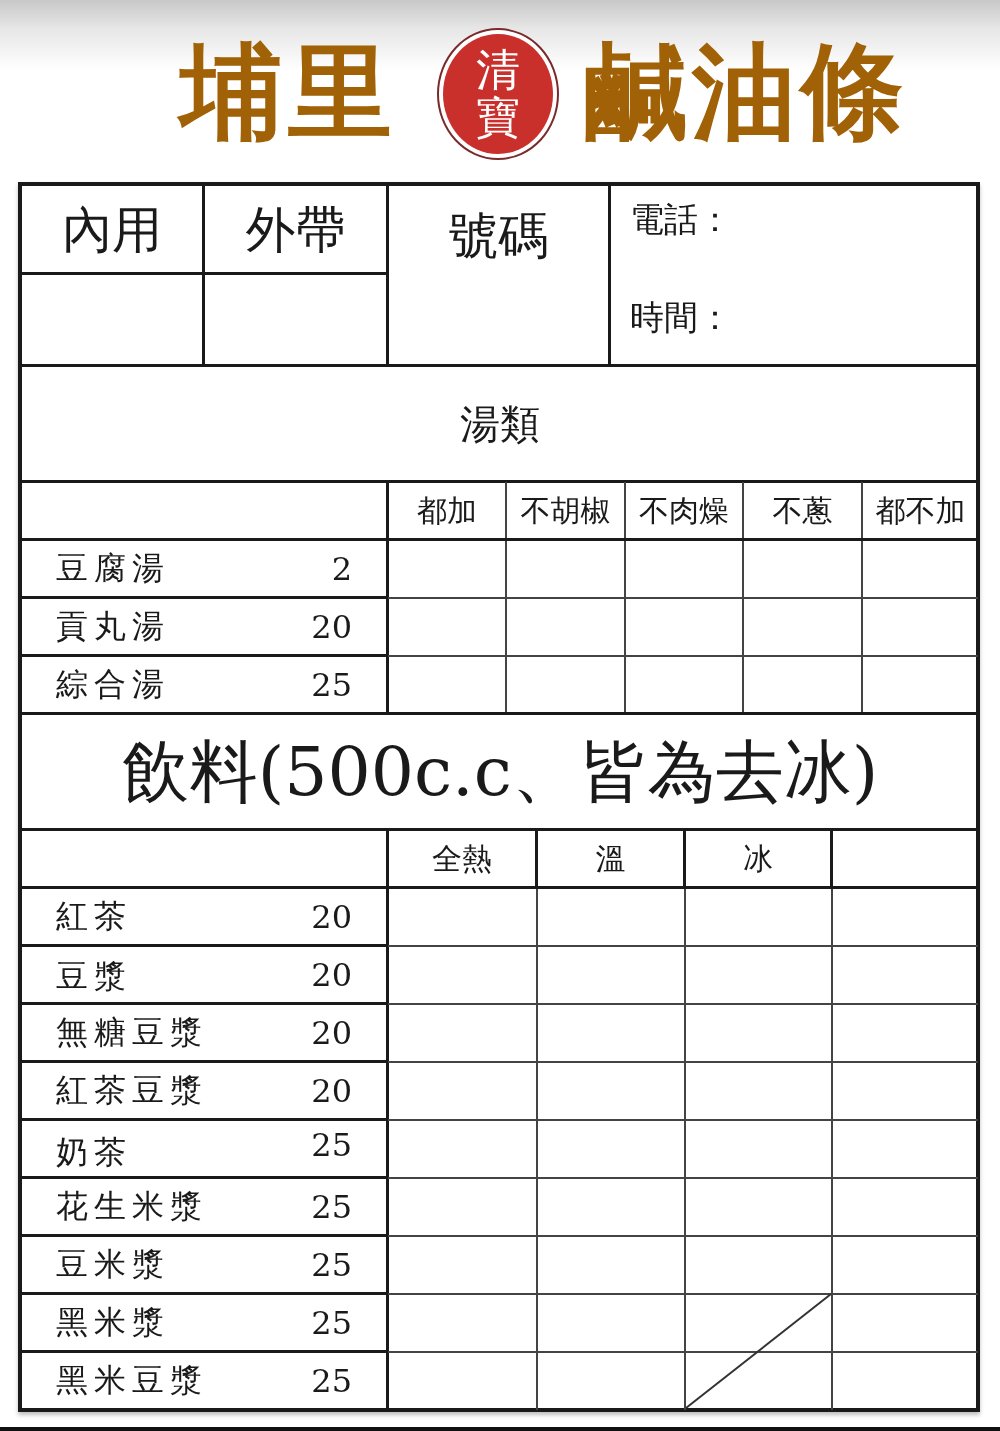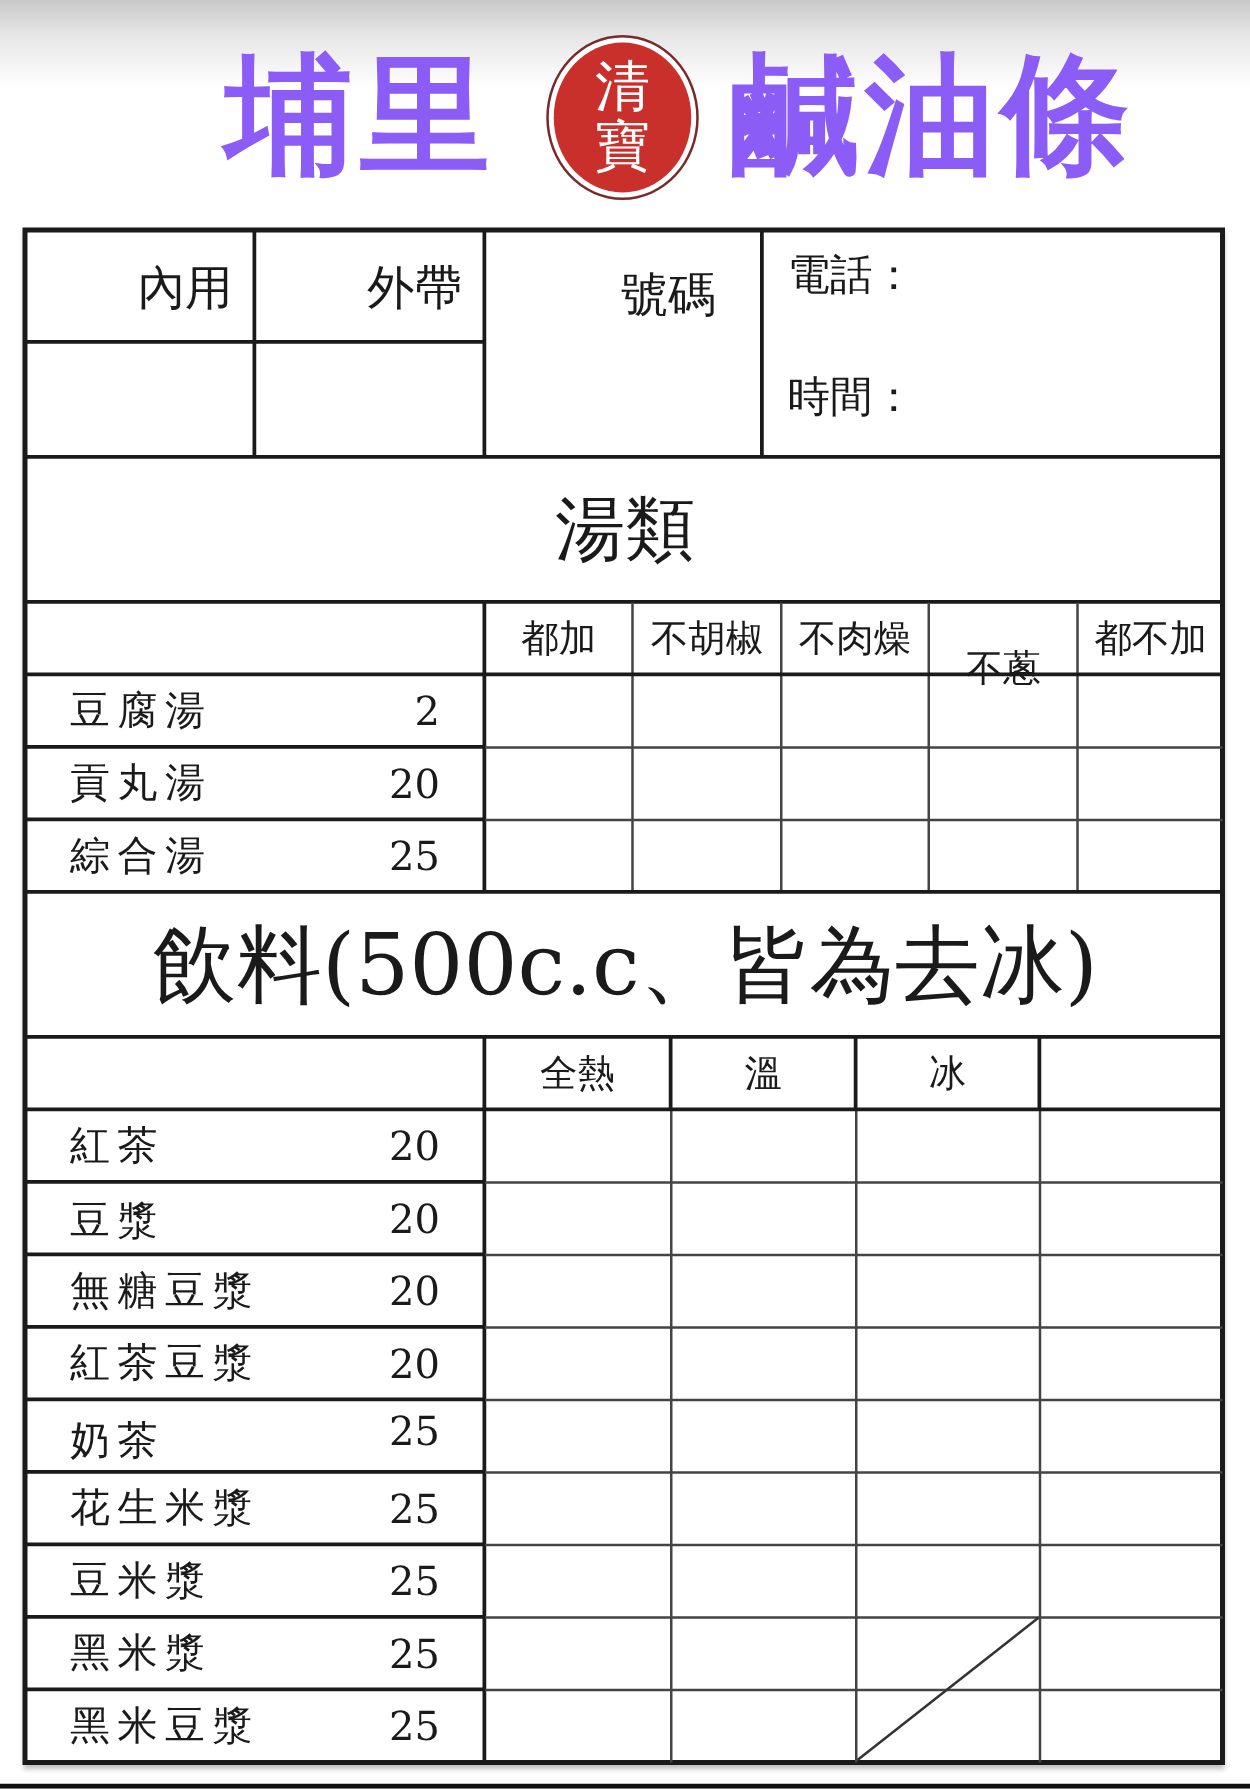--- a/index.html
+++ b/index.html
@@ -5,21 +5,21 @@
   * { box-sizing: border-box; margin: 0; padding: 0; }
   html, body { width: 1000px; height: 1431px; background: #ffffff; overflow: hidden; }
   body { position: relative; font-family: "DejaVu Serif", "Liberation Serif", serif; color: #1a1a1a; }
 
   .top-shade {
     position: absolute; left: 0; top: 0; width: 1000px; height: 70px;
     background: linear-gradient(to bottom, #c8c8c8 0%, #e6e6e6 40%, #ffffff 100%);
   }
   .brand {
     position: absolute; top: 22px; height: 140px; font-family: "DejaVu Sans", sans-serif;
-    font-weight: bold; font-size: 104px; line-height: 140px; color: #8b5cf6; letter-spacing: 4px;
+    font-weight: bold; font-size: 104px; line-height: 140px; color: #a16207; letter-spacing: 4px;
   }
   .brand-left { left: 180px; }
   .brand-right { left: 584px; }
   .seal {
     position: absolute; left: 437px; top: 28px; width: 122px; height: 132px;
     border-radius: 50%; background: #ffffff; border: 2px solid #7a2a2a;
     display: flex; align-items: center; justify-content: center;
   }
   .seal-inner {
     width: 110px; height: 120px; border-radius: 50%; background: #c9302c;
@@ -30,23 +30,23 @@
   .table-frame {
     position: absolute; left: 18px; top: 182px; width: 962px; height: 1230px;
     border: 4px solid #1a1a1a; box-shadow: 0 3px 4px rgba(0,0,0,0.25);
   }
   .line-h { position: absolute; height: 3px; background: #1a1a1a; }
   .line-v { position: absolute; width: 3px; background: #1a1a1a; }
   .line-thin-h { position: absolute; height: 2px; background: #444; }
   .line-thin-v { position: absolute; width: 2px; background: #444; }
 
   .cell-text { position: absolute; display: flex; align-items: center; justify-content: center; }
-  .hdr-big { font-size: 38px; margin-left: 36px; }
+  .hdr-big { font-size: 50px; }
   .hdr-small { font-size: 34px; font-family: "DejaVu Sans", sans-serif; }
-  .section-title { font-size: 56px; }
+  .section-title { font-size: 40px; }
   .section-title-lg { font-size: 68px; }
   .col-hdr { font-size: 30px; }
   .col-hdr-sm { font-size: 30px; }
   .item-name { position: absolute; font-size: 32px; display: flex; align-items: center; letter-spacing: 6px; }
   .item-price { position: absolute; font-size: 32px; display: flex; align-items: center; justify-content: flex-end; }
 
   .bottom-bar { position: absolute; left: 0; top: 1427px; width: 1000px; height: 4px; background: #111; }
 </style>
 </head>
 <body>
@@ -87,21 +87,21 @@
 <div class="line-v" style="left:386px; top:482px; height:232px;"></div>
 <div class="line-thin-v" style="left:505px; top:482px; height:232px;"></div>
 <div class="line-thin-v" style="left:624px; top:482px; height:232px;"></div>
 <div class="line-thin-v" style="left:742px; top:482px; height:232px;"></div>
 <div class="line-thin-v" style="left:861px; top:482px; height:232px;"></div>
 <div class="line-h" style="left:20px; top:538px; width:958px;"></div>
 
 <div class="cell-text col-hdr" style="left:389px; top:483px; width:116px; height:56px;">都加</div>
 <div class="cell-text col-hdr" style="left:507px; top:483px; width:117px; height:56px;">不胡椒</div>
 <div class="cell-text col-hdr" style="left:626px; top:483px; width:116px; height:56px;">不肉燥</div>
-<div class="cell-text col-hdr" style="left:744px; top:483px; width:117px; height:56px;margin-top:24px;">不蔥</div>
+<div class="cell-text col-hdr" style="left:744px; top:483px; width:117px; height:56px;">不蔥</div>
 <div class="cell-text col-hdr" style="left:863px; top:483px; width:115px; height:56px;">都不加</div>
 
 <div class="line-h" style="left:20px; top:596px; width:368px;"></div>
 <div class="line-thin-h" style="left:388px; top:597px; width:590px;"></div>
 <div class="line-h" style="left:20px; top:654px; width:368px;"></div>
 <div class="line-thin-h" style="left:388px; top:655px; width:590px;"></div>
 <div class="line-h" style="left:20px; top:712px; width:958px;"></div>
 
 <div class="item-name" style="left:56px; top:541px; height:56px;">豆腐湯</div>
 <div class="item-price" style="left:280px; top:541px; width:72px; height:56px;">2</div>

